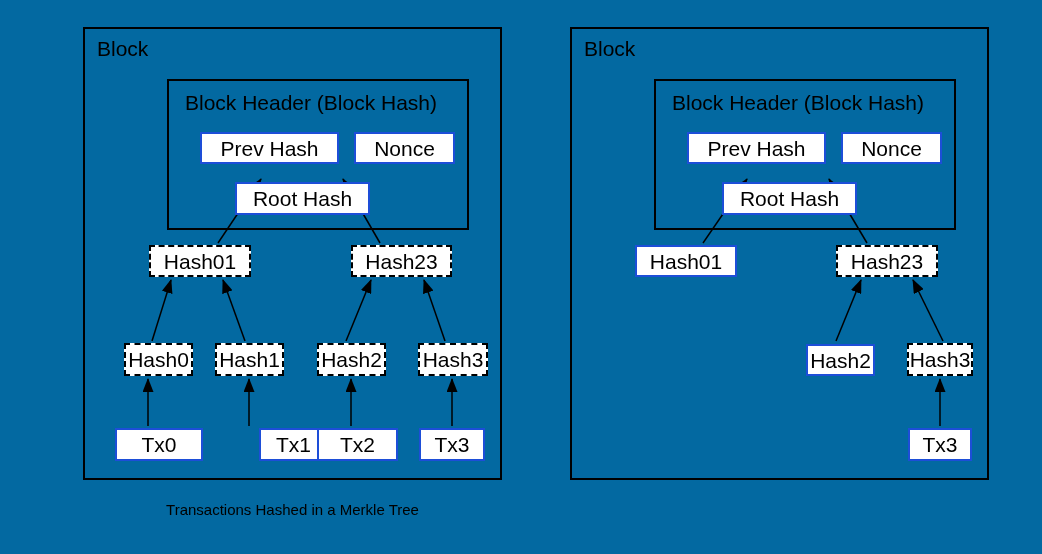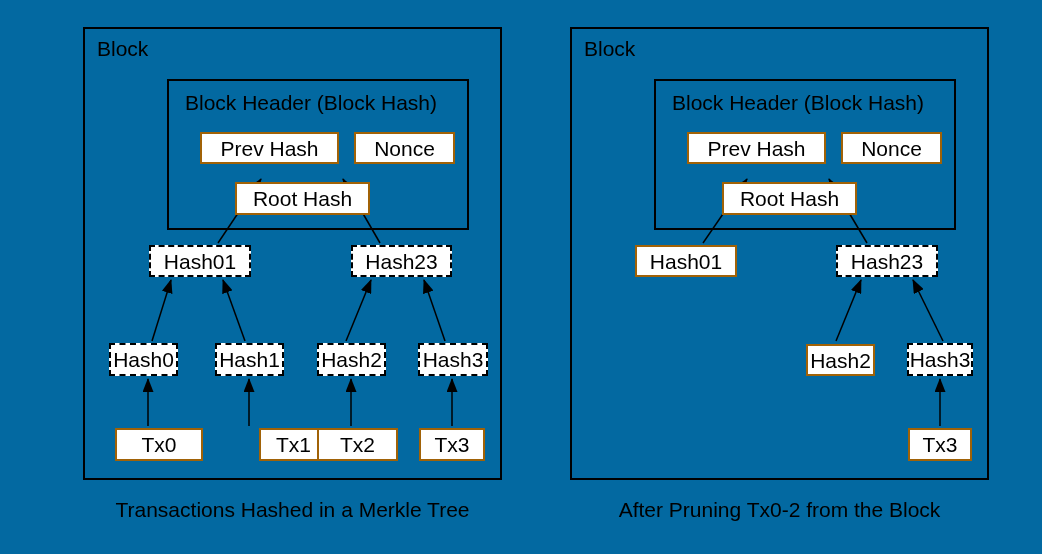--- a/index.html
+++ b/index.html
@@ -18,24 +18,24 @@
   .panel-right { left: 570px; }
   .outer-box { position: absolute; inset: 0; border: 2px solid #000; box-sizing: border-box; }
   .arrows { position: absolute; left: 0; top: 0; width: 419px; height: 453px; pointer-events: none; }
   .block-label { position: absolute; left: 14px; top: 10px; font-size: 21px; line-height: 24px; }
   .header-box { position: absolute; left: 84px; top: 15px; width: 302px; height: 151px;
                 border: 2px solid #000; box-sizing: border-box; margin-top: 37px; }
   .header-title { position: absolute; left: 0; top: 10px; width: 100%; text-align: center;
                   font-size: 21px; line-height: 24px; padding-right: 14px; box-sizing: border-box; }
   .node { position: absolute; display: flex; align-items: center; justify-content: center;
           font-size: 21px; line-height: 1; background: #ffffff; box-sizing: border-box; }
-  .solid  { border: 2px solid #a16207; }
+  .solid  { border: 2px solid #1d4ed8; }
   .dashed { border: 2px dashed #000; }
   .caption { position: absolute; left: 0; top: 470px; width: 419px; text-align: center;
-             font-size: 21px; line-height: 26px; }
+             font-size: 15px; line-height: 26px; }
   svg line { stroke: #000; stroke-width: 1.5; }
 </style>
 </head>
 <body>
 
 <div class="stage">
 
   <section class="panel panel-left">
     <div class="outer-box"></div>
 
@@ -62,21 +62,21 @@
     <div class="header-box">
       <div class="header-title">Block Header (Block Hash)</div>
       <div class="node solid" style="left:31px; top:51px; width:139px; height:32px;">Prev Hash</div>
       <div class="node solid" style="left:185px; top:51px; width:101px; height:32px;">Nonce</div>
       <div class="node solid" style="left:66px; top:101px; width:135px; height:33px;">Root Hash</div>
     </div>
 
     <div class="node dashed" style="left:66px;  top:218px; width:102px; height:32px;">Hash01</div>
     <div class="node dashed" style="left:268px; top:218px; width:101px; height:32px;">Hash23</div>
 
-    <div class="node dashed" style="left:26px;  top:316px; width:69px; height:33px;">Hash0</div>
+    <div class="node dashed" style="left:41px;  top:316px; width:69px; height:33px;">Hash0</div>
     <div class="node dashed" style="left:132px; top:316px; width:69px; height:33px;">Hash1</div>
     <div class="node dashed" style="left:234px; top:316px; width:69px; height:33px;">Hash2</div>
     <div class="node dashed" style="left:335px; top:316px; width:70px; height:33px;">Hash3</div>
 
     <div class="node solid" style="left:32px;  top:401px; width:88px; height:33px;">Tx0</div>
     <div class="node solid" style="left:132px; top:401px; width:69px; height:33px;margin-left:44px;">Tx1</div>
     <div class="node solid" style="left:234px; top:401px; width:81px; height:33px;">Tx2</div>
     <div class="node solid" style="left:336px; top:401px; width:66px; height:33px;">Tx3</div>
 
     <div class="caption">Transactions Hashed in a Merkle Tree</div>
@@ -108,16 +108,15 @@
     </div>
 
     <div class="node solid" style="left:65px;  top:218px; width:102px; height:32px;">Hash01</div>
     <div class="node dashed" style="left:266px; top:218px; width:102px; height:32px;">Hash23</div>
 
     <div class="node solid" style="left:236px; top:317px; width:69px; height:32px;">Hash2</div>
     <div class="node dashed" style="left:337px; top:316px; width:66px; height:33px;">Hash3</div>
 
     <div class="node solid" style="left:338px; top:401px; width:64px; height:33px;">Tx3</div>
 
-    <div class="caption">After Pruning Tx0-2 from the Block</div>
   </section>
 
 </div>
 
 </body></html>

